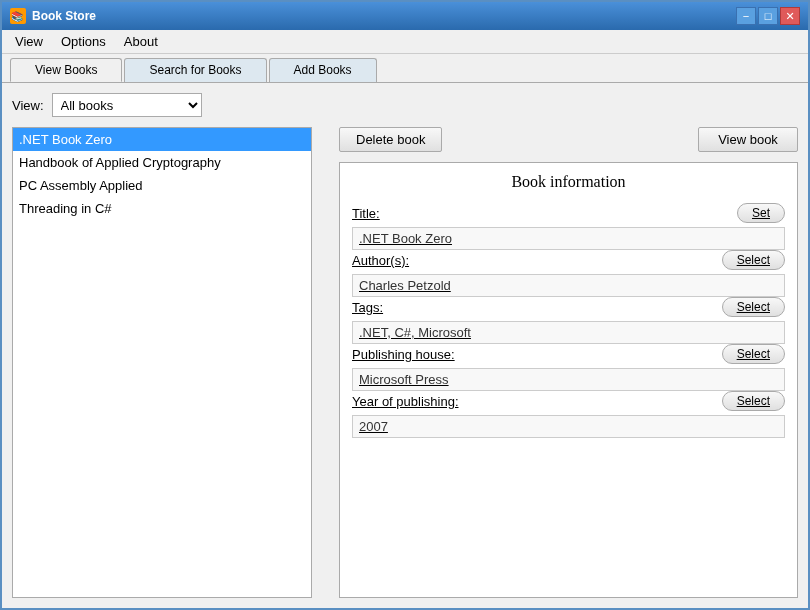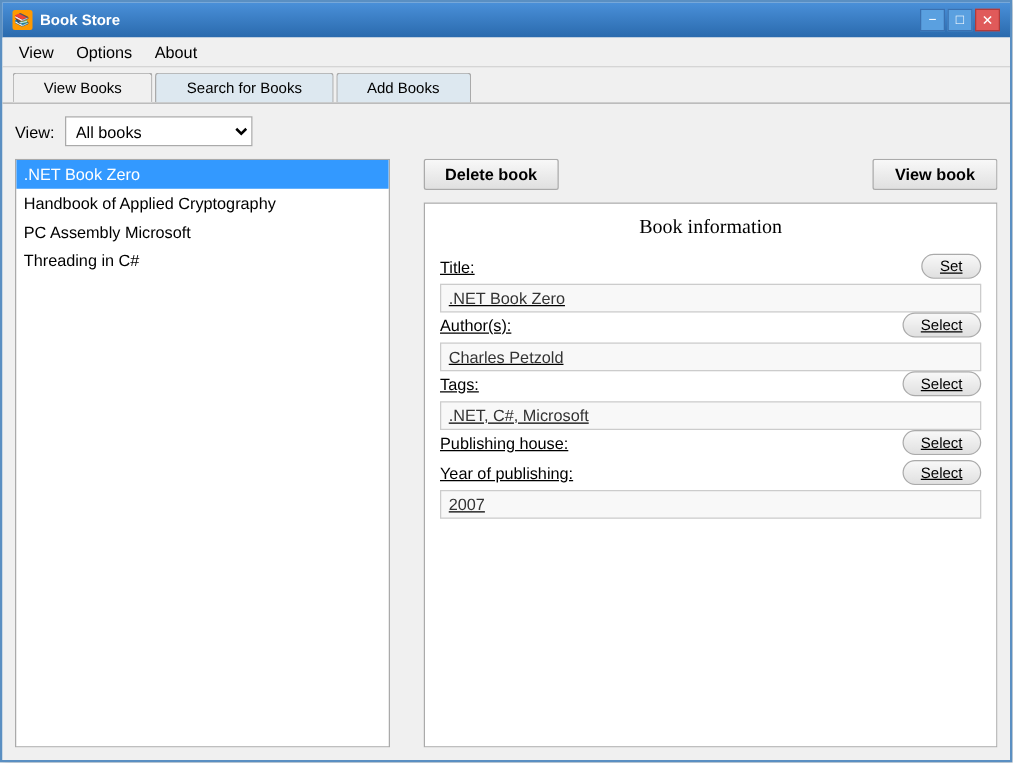--- a/index.html
+++ b/index.html
@@ -195,21 +195,20 @@
     }
 
     .action-btn {
       padding: 4px 16px;
       border: 1px solid #aaa;
       background: linear-gradient(to bottom, #f8f8f8, #e0e0e0);
       cursor: pointer;
       font-size: 13px;
       border-radius: 2px;
       min-width: 100px;
-      font-weight: bold;
     }
 
     .book-info-panel {
       flex: 1;
       border: 1px solid #aaa;
       background: white;
       padding: 10px 12px;
       overflow-y: auto;
     }
 
@@ -292,21 +291,21 @@
         <option>Fiction</option>
         <option>Non-Fiction</option>
       </select>
     </div>
 
     <div class="main-content">
 
       <div class="book-list-panel">
         <div class="book-list-item selected">.NET Book Zero</div>
         <div class="book-list-item">Handbook of Applied Cryptography</div>
-        <div class="book-list-item">PC Assembly Microsoft</div>
+        <div class="book-list-item">PC Assembly Applied</div>
         <div class="book-list-item">Threading in C#</div>
       </div>
 
       <div class="right-panel">
 
         <div class="action-buttons">
           <button class="action-btn">Delete book</button>
           <button class="action-btn">View book</button>
         </div>
 
@@ -336,20 +335,21 @@
               <button class="field-btn">Select</button>
             </div>
             <div class="field-value">.NET, C#, Microsoft</div>
           </div>
 
           <div class="field-row">
             <div class="field-header">
               <span class="field-label">Publishing house:</span>
               <button class="field-btn">Select</button>
             </div>
+            <div class="field-value">Microsoft Press</div>
           </div>
 
           <div class="field-row">
             <div class="field-header">
               <span class="field-label">Year of publishing:</span>
               <button class="field-btn">Select</button>
             </div>
             <div class="field-value">2007</div>
           </div>
 

